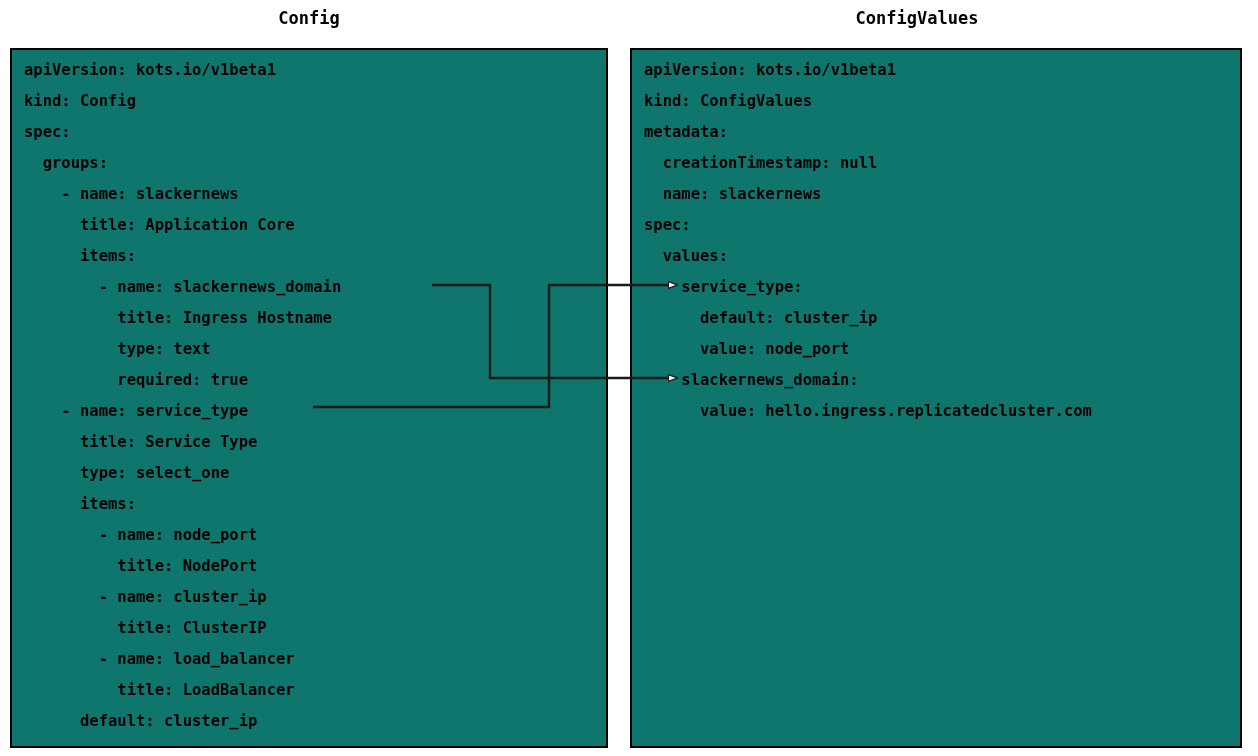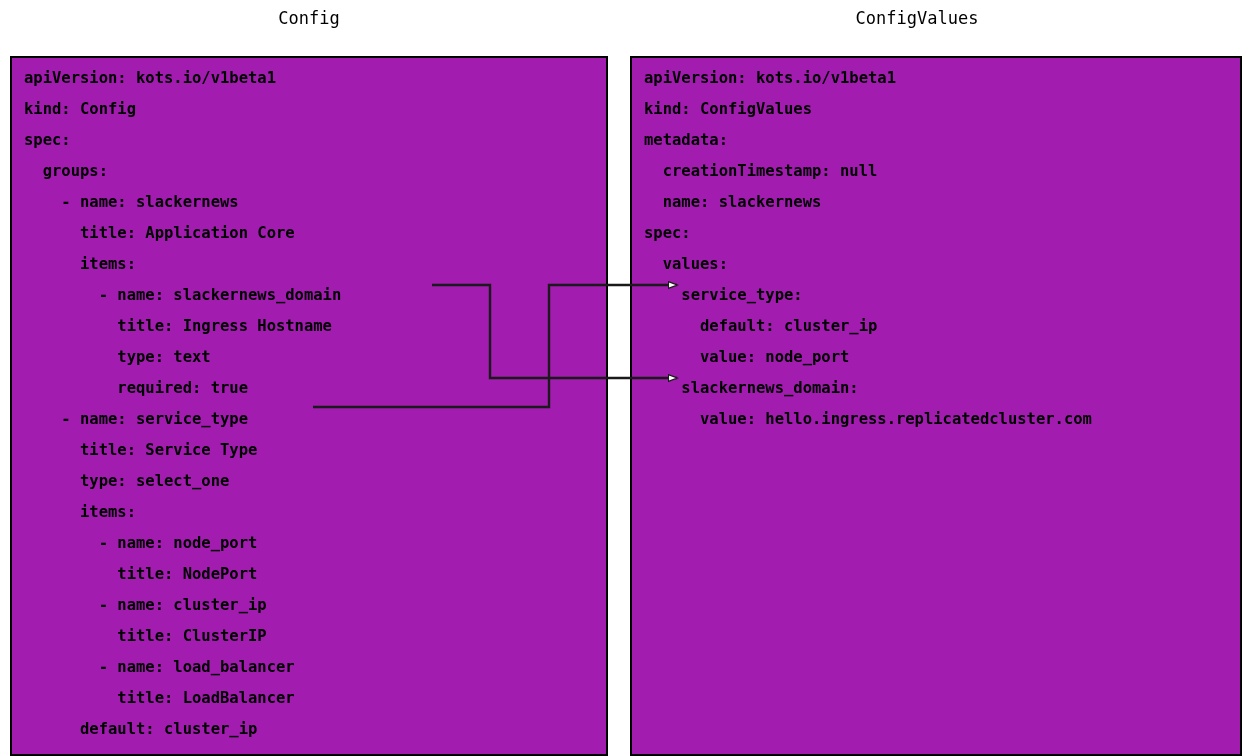--- a/index.html
+++ b/index.html
@@ -12,35 +12,35 @@
     height: 756px;
     position: relative;
     font-family: "DejaVu Sans Mono", "Liberation Mono", monospace;
     overflow: hidden;
   }
 
   .panel-title {
     position: absolute;
     top: 8px;
     font-size: 17px;
-    font-weight: normal;
+    font-weight: bold;
     color: #000000;
     text-align: center;
     letter-spacing: 0px;
     white-space: pre;
   }
   #config-title  { left: 10px;  width: 598px; }
   #values-title  { left: 611px; width: 612px; }
 
   .panel {
     position: absolute;
-    top: 56px;
+    top: 48px;
     height: 700px;
     box-sizing: border-box;
-    background: #a21caf;
+    background: #0f766e;
     border: 2px solid #000000;
     overflow: hidden;
   }
   #config-panel { left: 10px;  width: 598px; }
   #values-panel { left: 630px; width: 612px; }
 
   .code-block {
     position: absolute;
     left: 12px;
     top: 5px;

